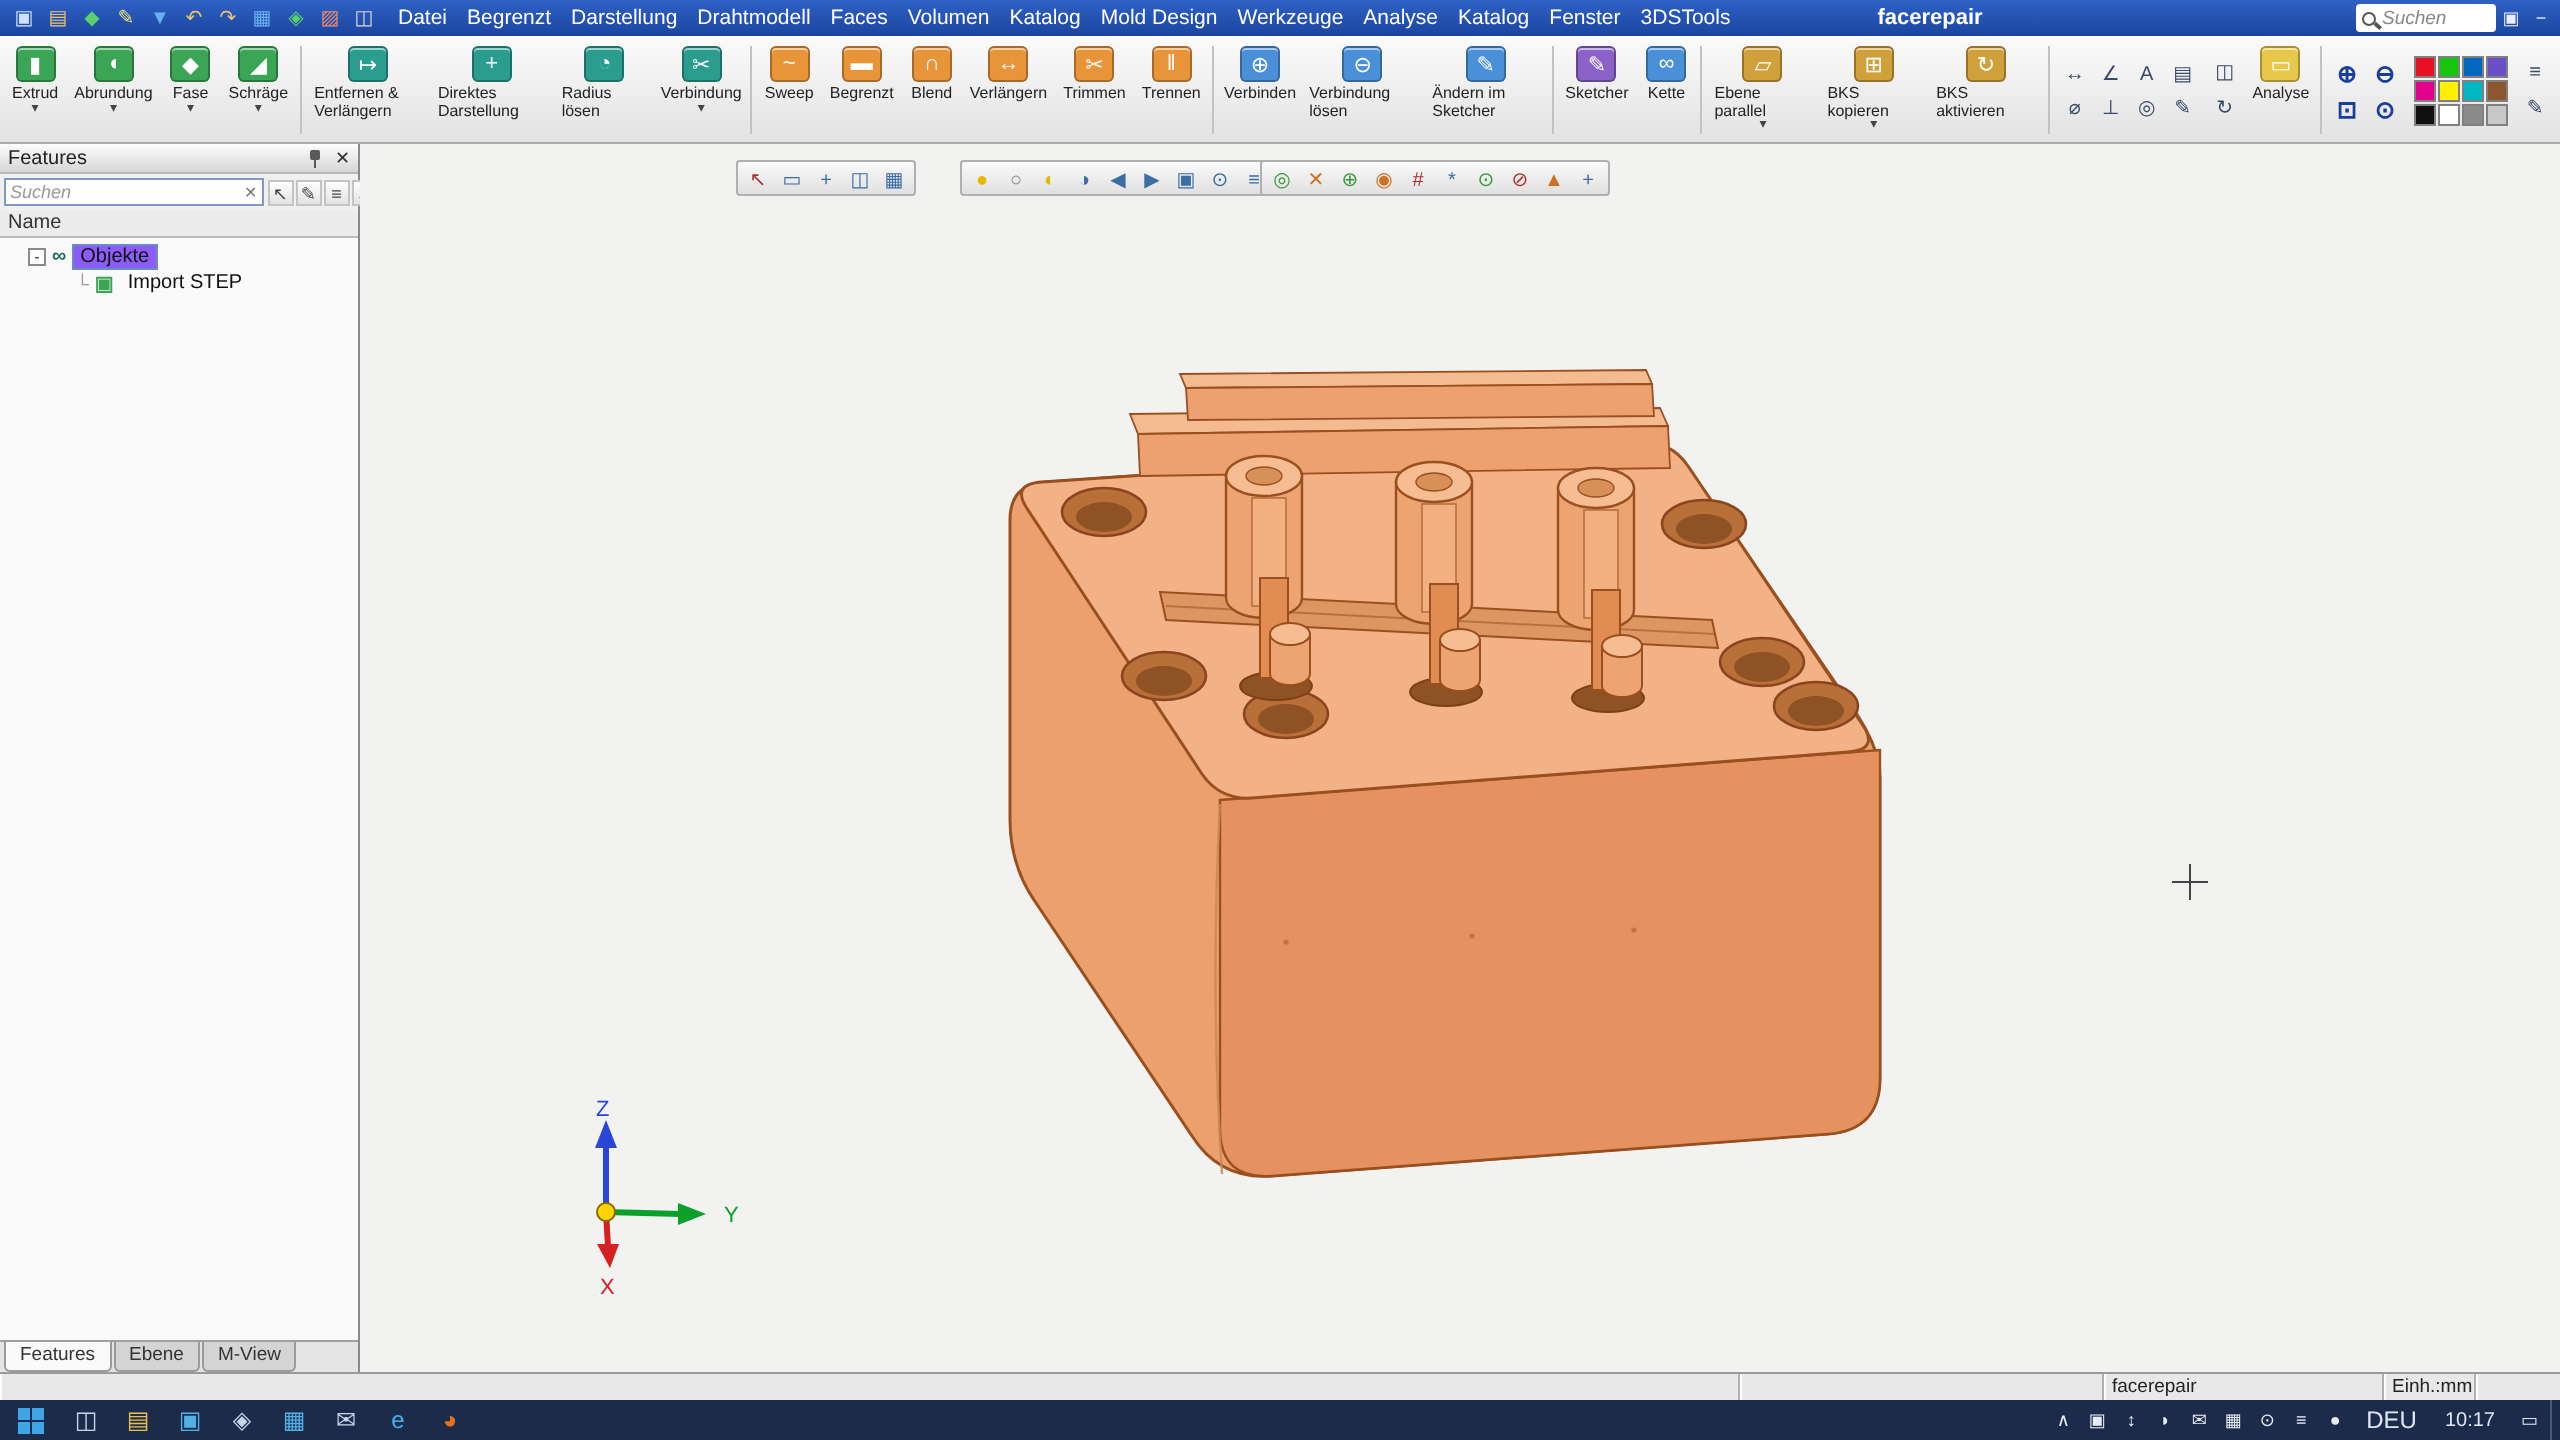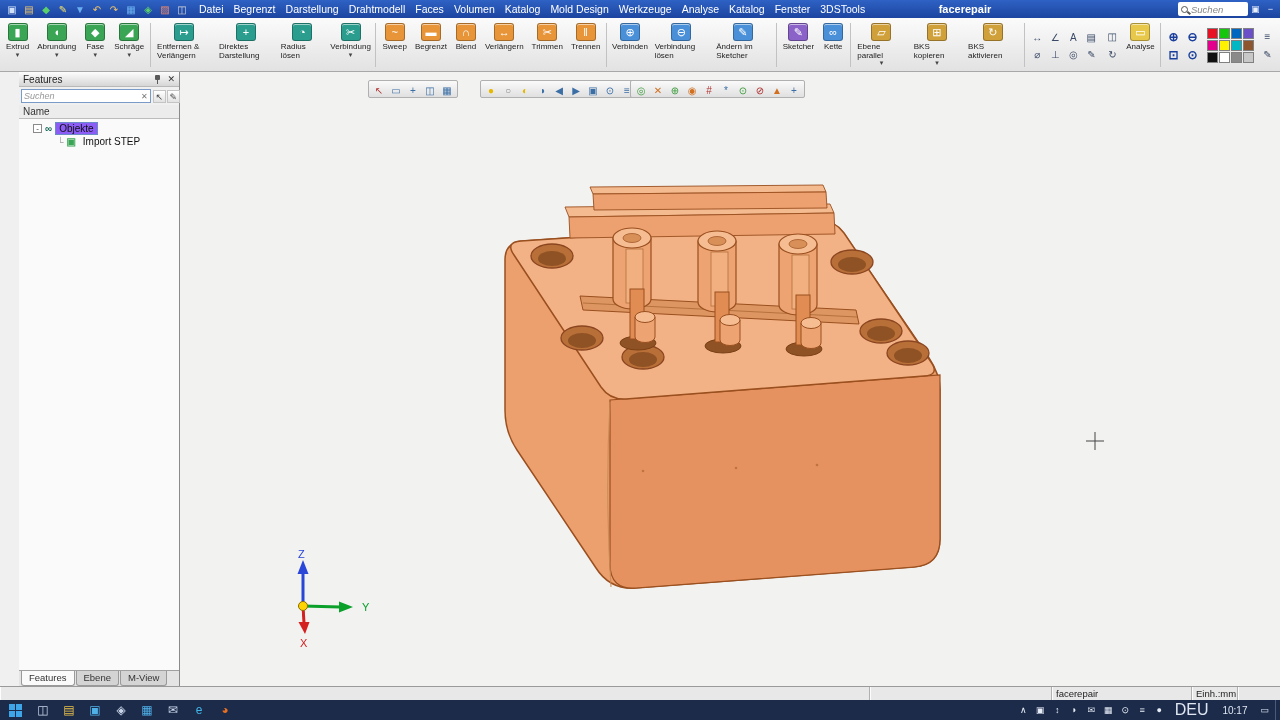--- a/index.html
+++ b/index.html
@@ -36,21 +36,21 @@
   .misc-col { display:flex; flex-direction:column; gap:2px; justify-content:center; padding:0 2px; }
   .zoomgrid { display:grid; grid-template-columns:repeat(2,18px); grid-auto-rows:17px; gap:1px; align-content:center; padding:0 2px; }
   .mini-icon.zoom { color:#1a3e9c; font-size:12px; font-weight:bold; }
   .palette { display:grid; grid-template-columns:repeat(4,11px); grid-auto-rows:11px; gap:1px; align-content:center; padding:0 3px; }
   .pcell { border:1px solid #808080; cursor:default; }
 
   
   .main { flex:1; display:flex; min-height:0; }
 
   
-  .panel { flex:0 0 180px; width:180px; background:#f0f0f0; border-right:1px solid #8a8a8a; display:flex; flex-direction:column; font-size:10px;padding-left:19px; }
+  .panel { flex:0 0 180px; width:180px; background:#f0f0f0; border-right:1px solid #8a8a8a; display:flex; flex-direction:column; font-size:10px; }
   .panel-head { flex:0 0 15px; background:linear-gradient(#fdfdfd,#d6d6d6); border-bottom:1px solid #b8b8b8; display:flex; align-items:center; padding:0 4px; }
   .panel-title { flex:1; color:#222; font-size:10px; }
   .pin-icon { width:10px; height:11px; position:relative; margin-right:5px; cursor:default; }
   .pin-icon::before { content:""; position:absolute; left:2.5px; top:1px; width:5px; height:5px; background:#5a5a5a; border-radius:1px; }
   .pin-icon::after { content:""; position:absolute; left:4.5px; top:6px; width:1px; height:4px; background:#5a5a5a; }
   .close-icon { font-size:9px; color:#333; cursor:default; }
   .panel-search-row { flex:0 0 18px; display:flex; align-items:center; padding:2px 2px; gap:2px; }
   .psearch { flex:0 0 116px; height:14px; background:#fff; border:1px solid #7a9ac8; display:flex; align-items:center; padding:0 2px; }
   .psearch input { flex:1; min-width:0; border:0; outline:0; font-size:9px; font-family:inherit; color:#333; }
   .psearch input::placeholder { color:#999; font-style:italic; }
@@ -88,21 +88,21 @@
   
   .taskbar { flex:0 0 20px; background:#1c2b4a; display:flex; align-items:center; color:#dfe6f2; }
   .start { width:30px; height:20px; display:flex; align-items:center; justify-content:center; cursor:default; }
   .winlogo { display:grid; grid-template-columns:6px 6px; grid-template-rows:6px 6px; gap:1px; }
   .winlogo i { background:#3ea6e8; display:block; }
   .tapps { display:flex; height:20px; }
   .tapp { width:26px; height:20px; display:flex; align-items:center; justify-content:center; font-size:12px; cursor:default; }
   .tspace { flex:1; }
   .tray { display:flex; align-items:center; }
   .tray-icon { width:17px; text-align:center; font-size:9px; color:#e8eef8; cursor:default; }
-  .tlang { padding:0 7px; font-size:16px; cursor:default; }
+  .tlang { padding:0 7px; font-size:12px; cursor:default; }
   .tclock { padding:0 7px; font-size:10px; cursor:default; }
   .tnotif { padding:0 6px; font-size:9px; cursor:default; }
   .show-desktop { width:5px; height:20px; border-left:1px solid #4a5a7a; cursor:default; }
 </style>
 </head>
 <body>
 
 <div class="screen">
 
   <div class="titlebar">

